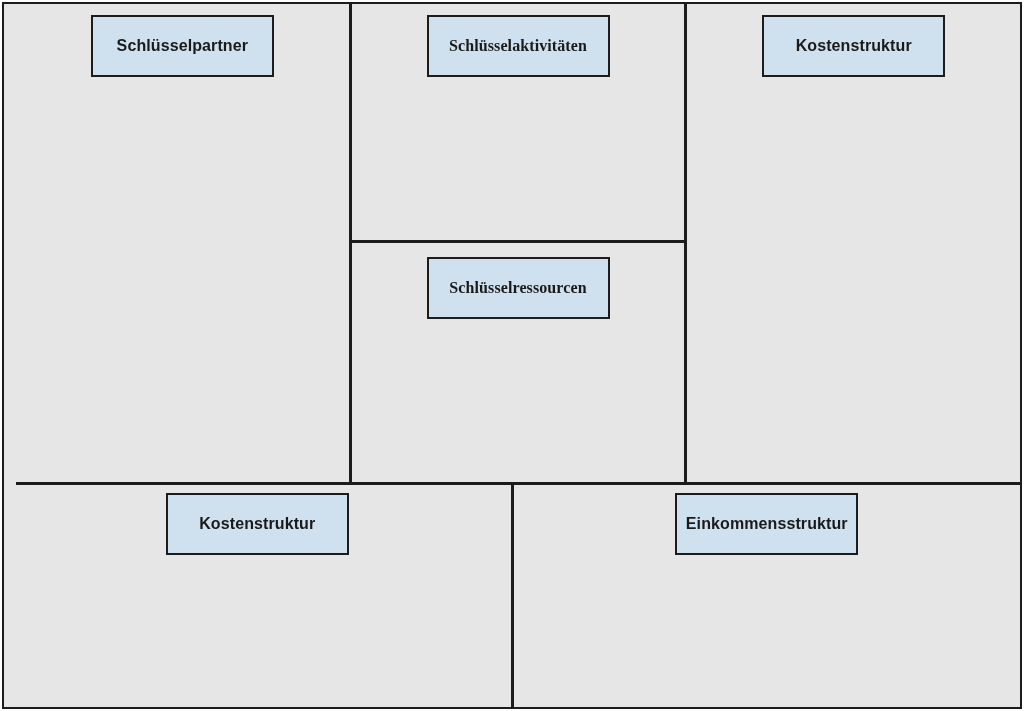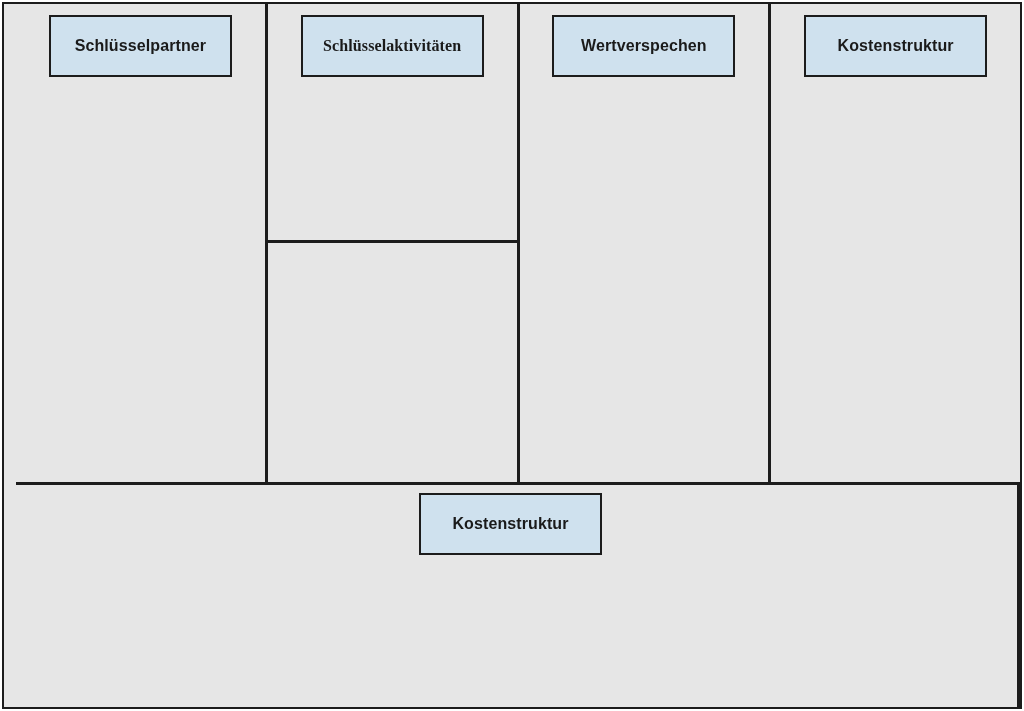--- a/index.html
+++ b/index.html
@@ -95,35 +95,38 @@
   <div class="top-row">
 
     <div class="col">
       <div class="label-box">Schlüsselpartner</div>
     </div>
 
     <div class="col split">
       <div class="subcell-top">
         <div class="label-box">Schlüsselaktivitäten</div>
       </div>
+      <div class="subcell-bottom">
+        <div class="label-box mid">Schlüsselressourcen</div>
+      </div>
     </div>
 
-    <div class="col">
-      <div class="label-box">Wertverspechen</div>
-    </div>
 
 
     <div class="col">
       <div class="label-box">Kostenstruktur</div>
     </div>
 
   </div>
 
   <div class="bottom-row">
 
     <div class="half left">
       <div class="label-box bottom">Kostenstruktur</div>
     </div>
 
+    <div class="half">
+      <div class="label-box bottom">Einkommensstruktur</div>
+    </div>
 
   </div>
 
 </div>
 
 </body></html>

